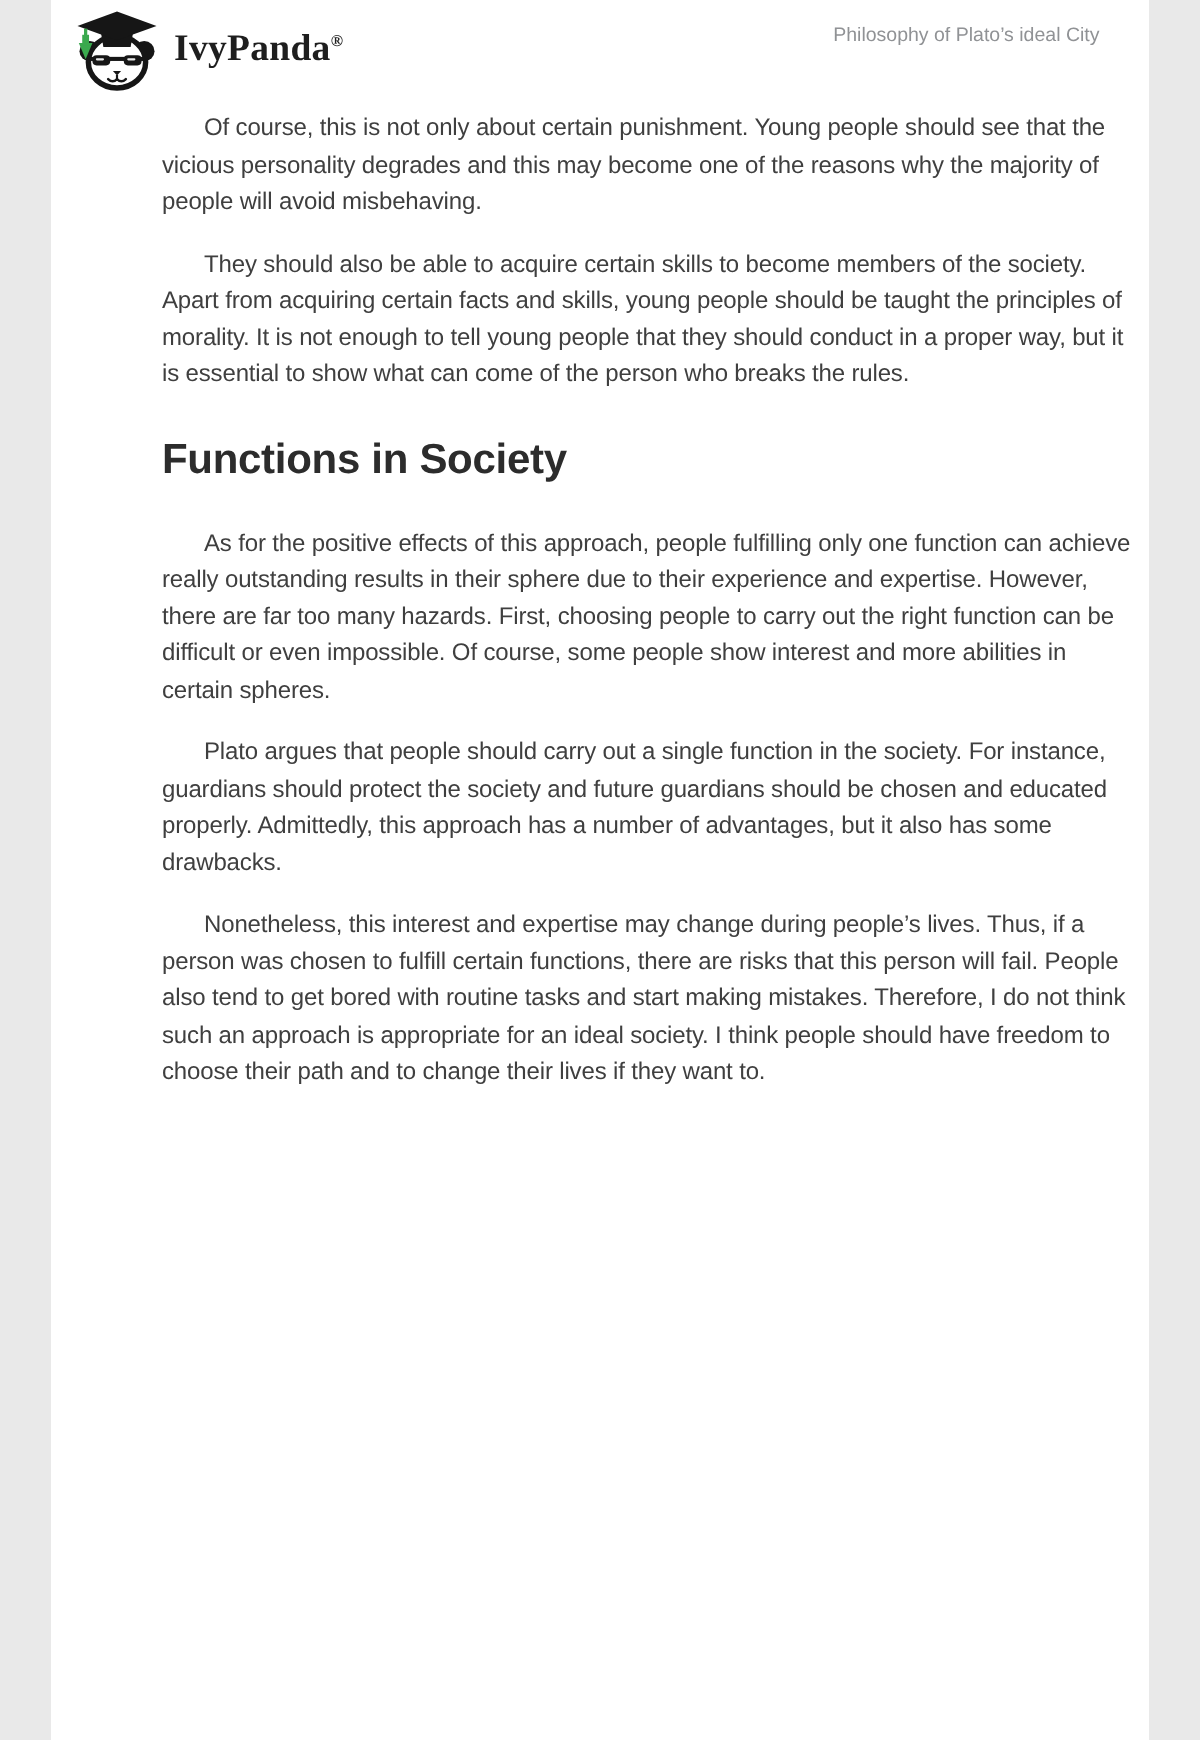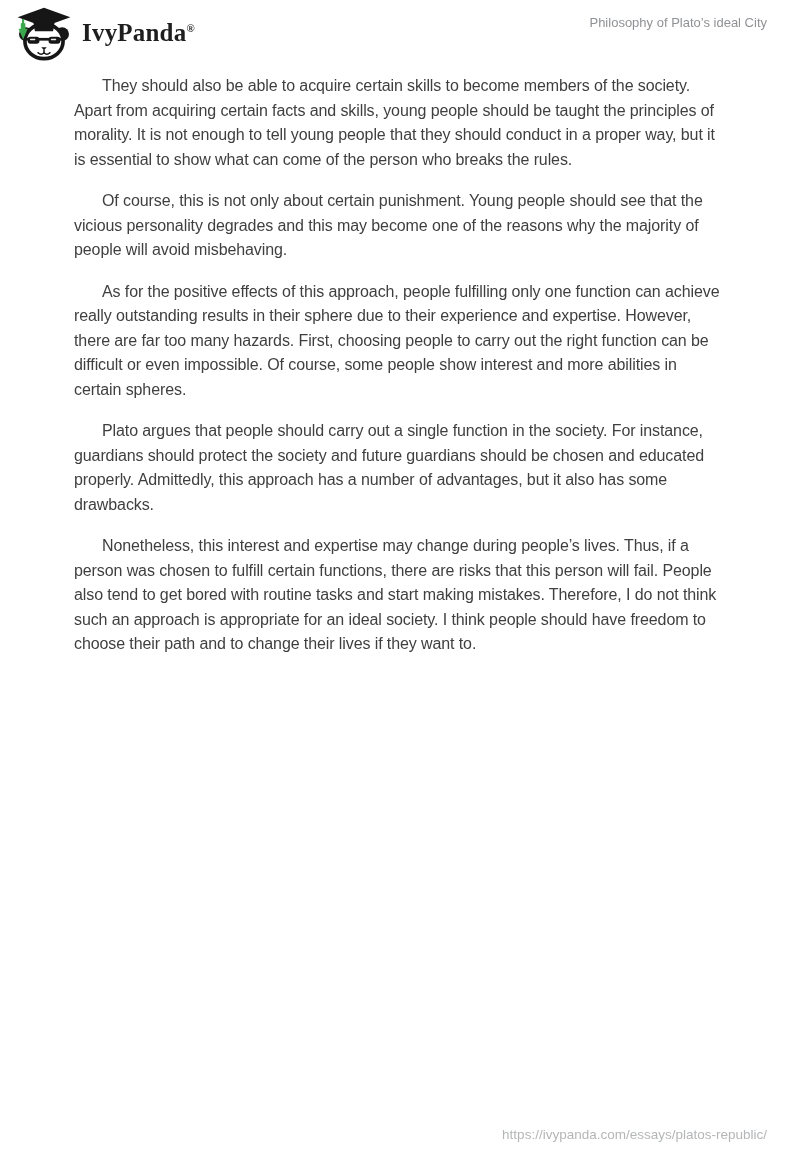--- a/index.html
+++ b/index.html
@@ -1,21 +1,21 @@
 <!DOCTYPE html>
 <html><head>
 <meta charset="utf-8">
 <style>
   * { margin: 0; padding: 0; box-sizing: border-box; }
   html, body { background: #e9e9e9; }
   body { font-family: "Liberation Sans", sans-serif; }
 
   .page {
     position: relative;
-    width: 800px;
+    width: 732px;
     height: 1160px;
     margin: 0 auto;
     background: #ffffff;
     overflow: hidden;
   }
 
   
   .header {
     position: absolute;
     top: 6px;
@@ -115,22 +115,22 @@
       <path d="M30 44.5 h6 l-3 3.4 z" fill="#161616"></path>
       <line x1="33" y1="47.5" x2="33" y2="50.5" stroke="#161616" stroke-width="1.6"></line>
       <path d="M26.5 50.5 Q29.8 53.8 33 50.5 Q36.2 53.8 39.5 50.5" fill="none" stroke="#161616" stroke-width="1.8" stroke-linecap="round"></path>
     </svg>
     <div class="brand"><span>IvyPanda</span><sup>®</sup></div>
   </div>
 
   <div class="header-title">Philosophy of Plato’s ideal City</div>
 
   <div class="content">
+    <p>Of course, this is not only about certain punishment. Young people should see that the vicious personality degrades and this may become one of the reasons why the majority of people will avoid misbehaving.</p>
     <p>They should also be able to acquire certain skills to become members of the society. Apart from acquiring certain facts and skills, young people should be taught the principles of morality. It is not enough to tell young people that they should conduct in a proper way, but it is essential to show what can come of the person who breaks the rules.</p>
-    <p>Of course, this is not only about certain punishment. Young people should see that the vicious personality degrades and this may become one of the reasons why the majority of people will avoid misbehaving.</p>
+    <h2>Functions in Society</h2>
     <p>As for the positive effects of this approach, people fulfilling only one function can achieve really outstanding results in their sphere due to their experience and expertise. However, there are far too many hazards. First, choosing people to carry out the right function can be difficult or even impossible. Of course, some people show interest and more abilities in certain spheres.</p>
     <p>Plato argues that people should carry out a single function in the society. For instance, guardians should protect the society and future guardians should be chosen and educated properly. Admittedly, this approach has a number of advantages, but it also has some drawbacks.</p>
     <p>Nonetheless, this interest and expertise may change during people’s lives. Thus, if a person was chosen to fulfill certain functions, there are risks that this person will fail. People also tend to get bored with routine tasks and start making mistakes. Therefore, I do not think such an approach is appropriate for an ideal society. I think people should have freedom to choose their path and to change their lives if they want to.</p>
   </div>
 
-  <a class="footer-url" href="#">https://ivypanda.com/essays/platos-republic/</a>
 
 </div>
 
 </body></html>

